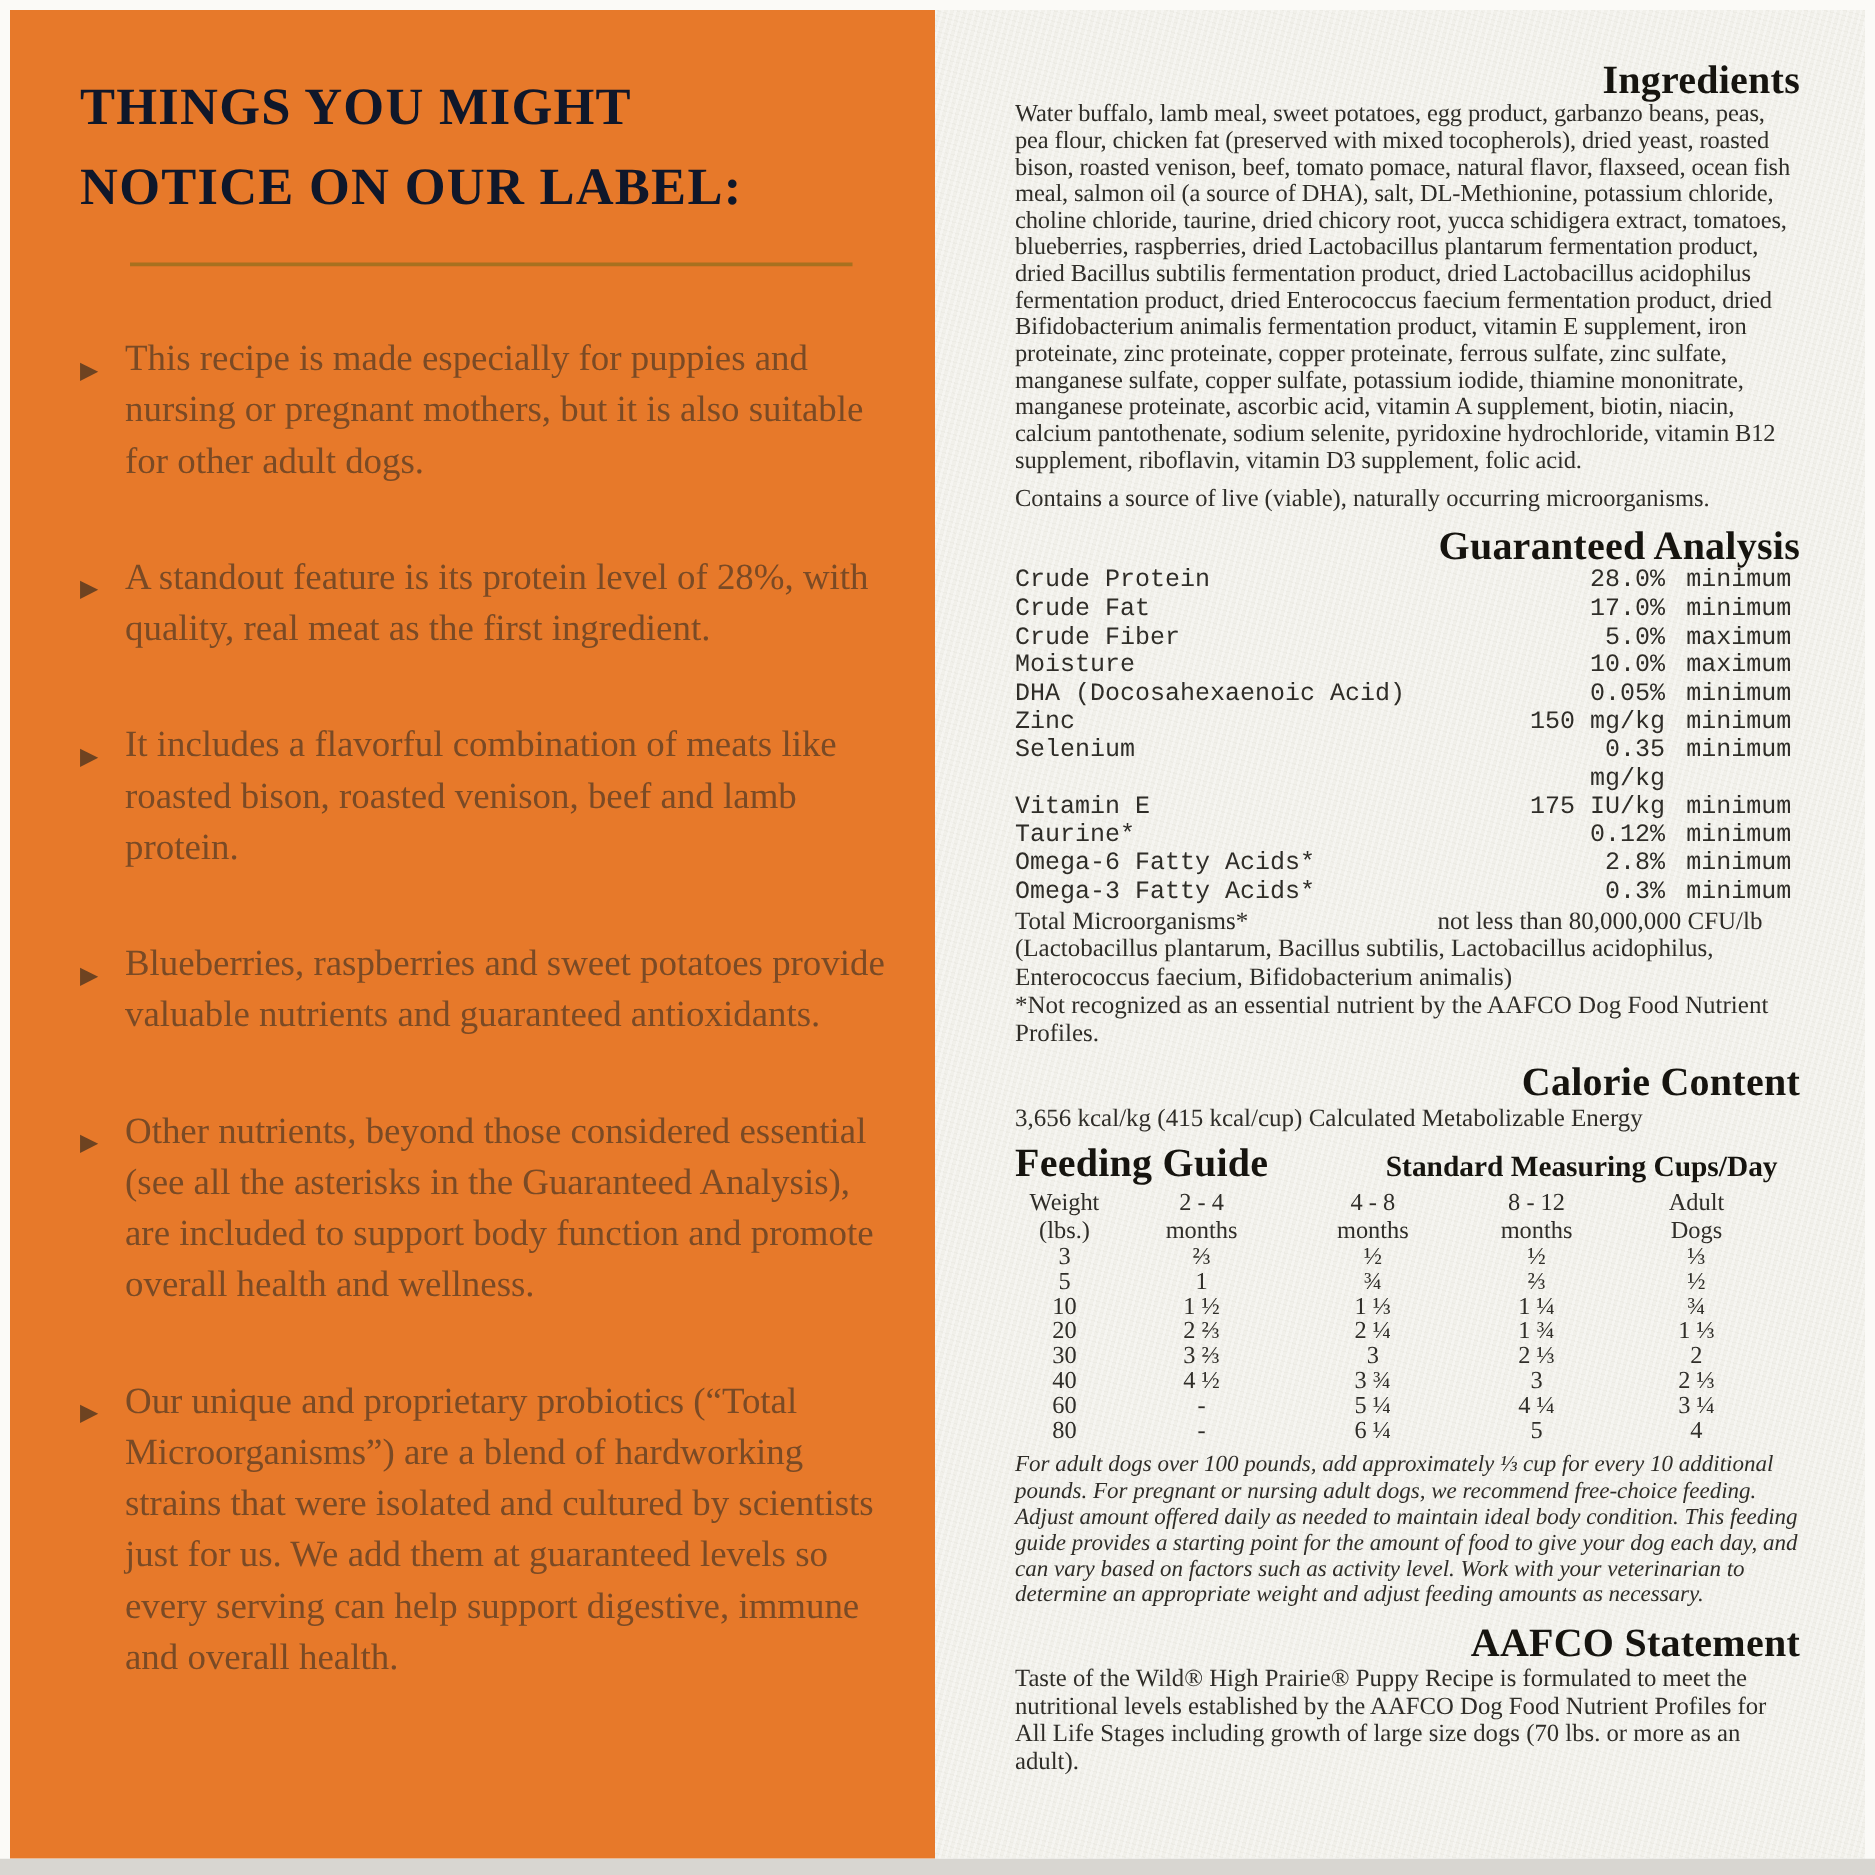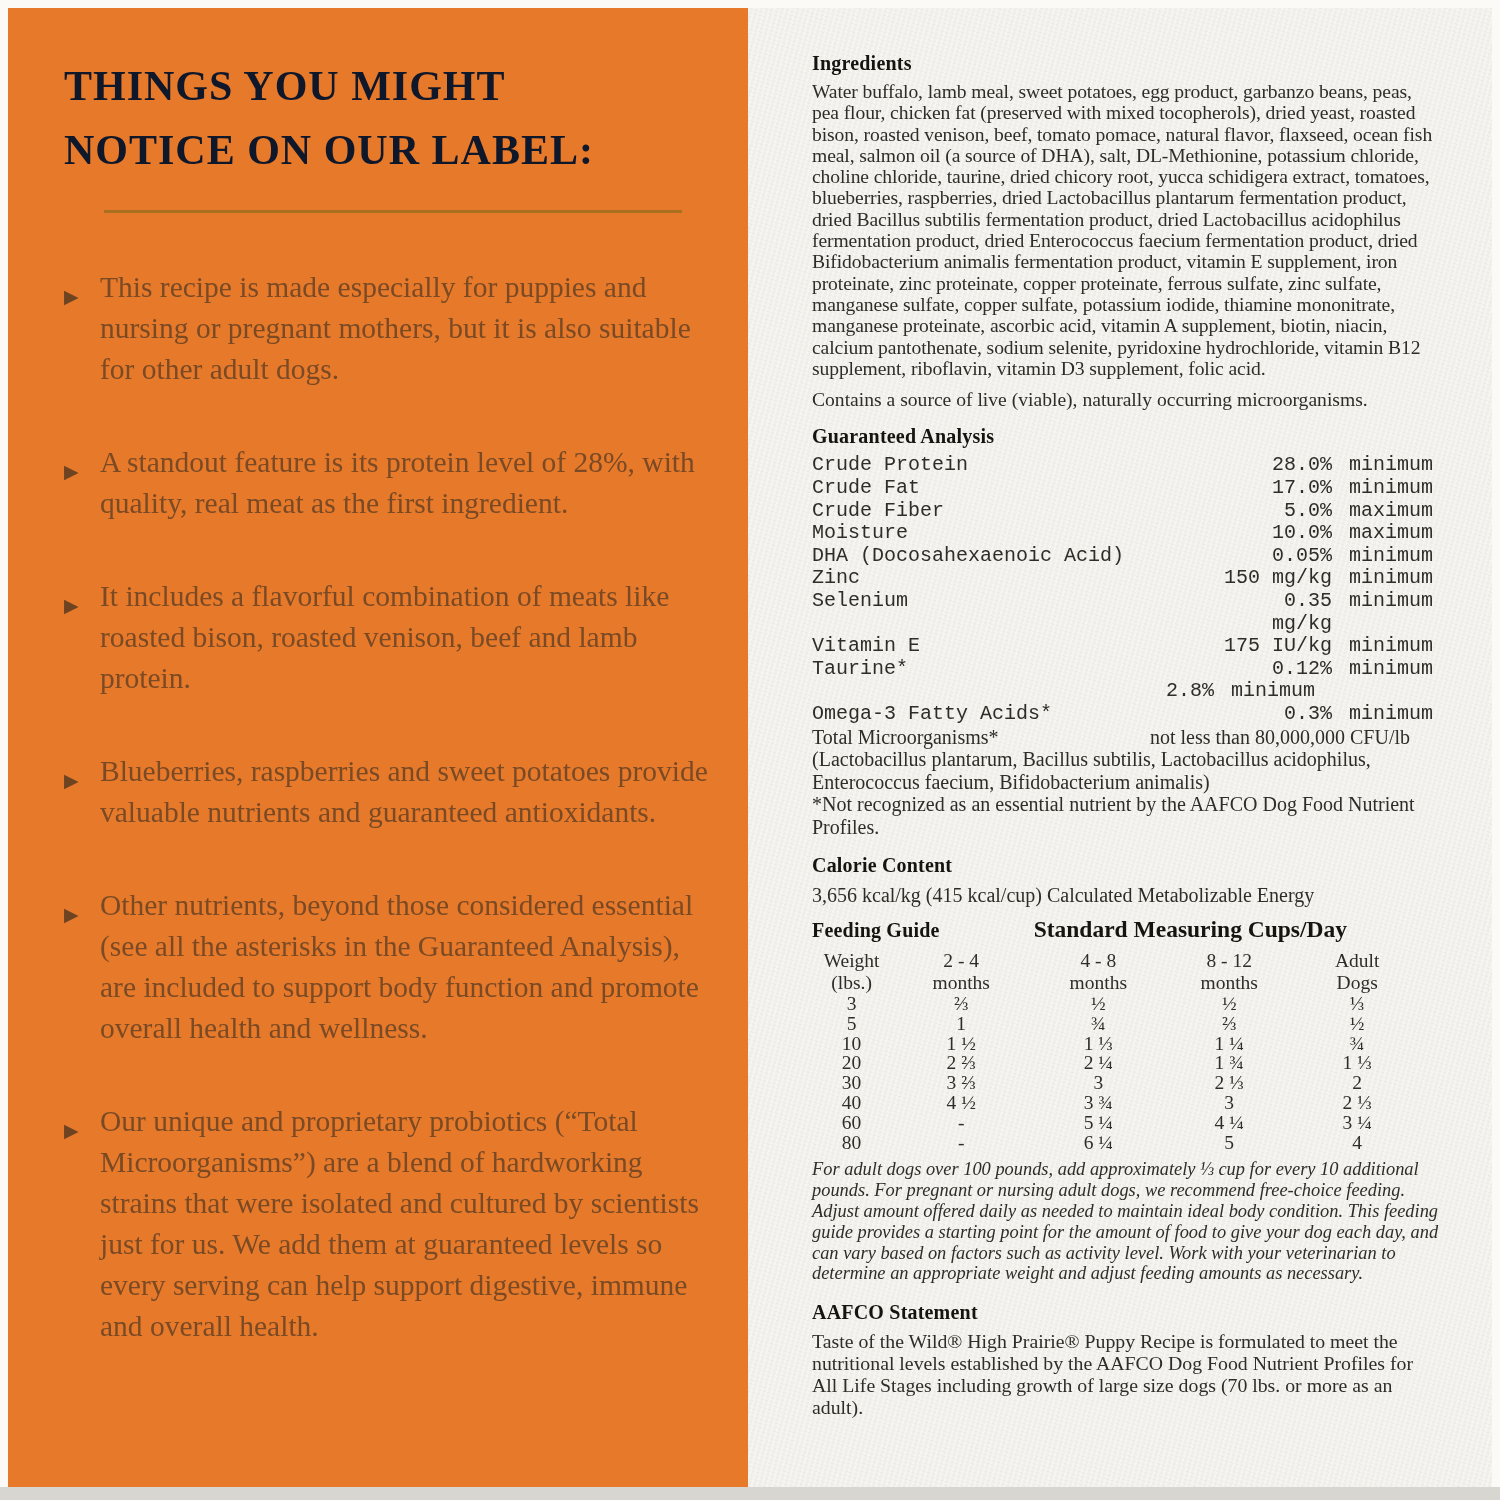--- a/index.html
+++ b/index.html
@@ -38,22 +38,23 @@
   
   .right-panel{
     flex:1;background:#f1f0ea;
     background-image:
       repeating-linear-gradient(105deg, rgba(255,255,255,.35) 0 2px, rgba(0,0,0,0) 2px 5px),
       repeating-linear-gradient(15deg, rgba(222,220,212,.25) 0 1px, rgba(0,0,0,0) 1px 4px);
     padding:40px 52px 0 64px;box-sizing:border-box;overflow:hidden;
     color:#2f2d28;
   }
   .right-panel h2{
-    margin:0;font-size:20px;line-height:31px;font-weight:bold;color:#16140f;
+    margin:0;font-size:32px;line-height:31px;font-weight:bold;color:#16140f;
     letter-spacing:.2px;
+    text-align:right;
   }
   .body-text{font-size:19.6px;line-height:21.3px;margin:2px 0 0;letter-spacing:-.1px;}
   .contains-note{font-size:19.6px;line-height:21.3px;margin:10px 0 0;}
   .ga-section{margin-top:11px;}
   .ga-rows{margin-top:2px;font-family:Liberation Mono, monospace;}
   .ga-row{display:grid;grid-template-columns:1fr 118px 108px;font-size:20px;line-height:22.6px;}
   .ga-label{}
   .ga-val{text-align:right;}
   .ga-qual{padding-left:17px;}
   .ga-total{display:flex;font-size:20px;line-height:22.6px;}
@@ -168,20 +169,21 @@
             <span class="ga-label">Vitamin E</span>
             <span class="ga-val">175 IU/kg</span>
             <span class="ga-qual">minimum</span>
           </div>
           <div class="ga-row">
             <span class="ga-label">Taurine*</span>
             <span class="ga-val">0.12%</span>
             <span class="ga-qual">minimum</span>
           </div>
           <div class="ga-row">
+            <span class="ga-label">Omega-6 Fatty Acids*</span>
             <span class="ga-val">2.8%</span>
             <span class="ga-qual">minimum</span>
           </div>
           <div class="ga-row">
             <span class="ga-label">Omega-3 Fatty Acids*</span>
             <span class="ga-val">0.3%</span>
             <span class="ga-qual">minimum</span>
           </div>
         </div>
       <div class="ga-total">

